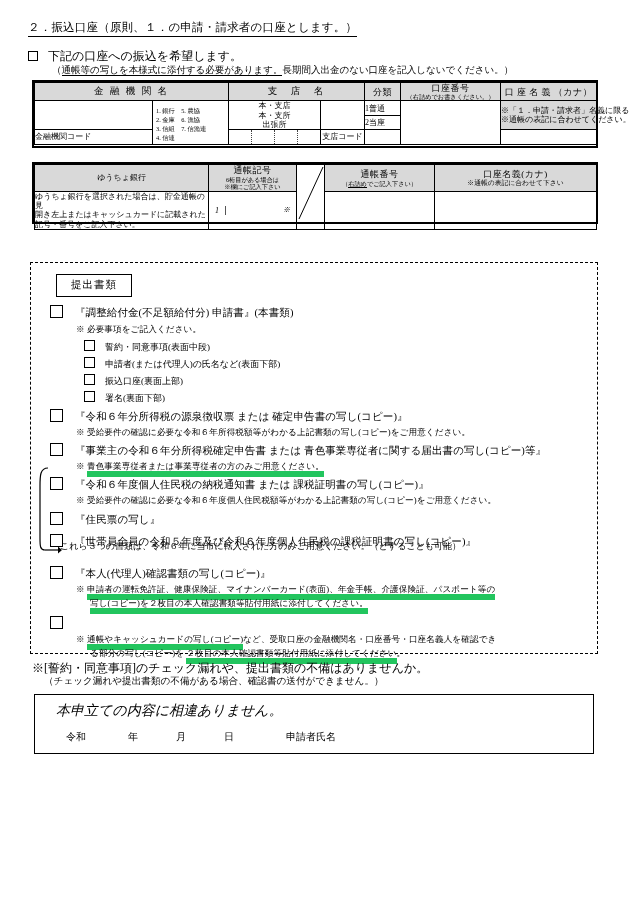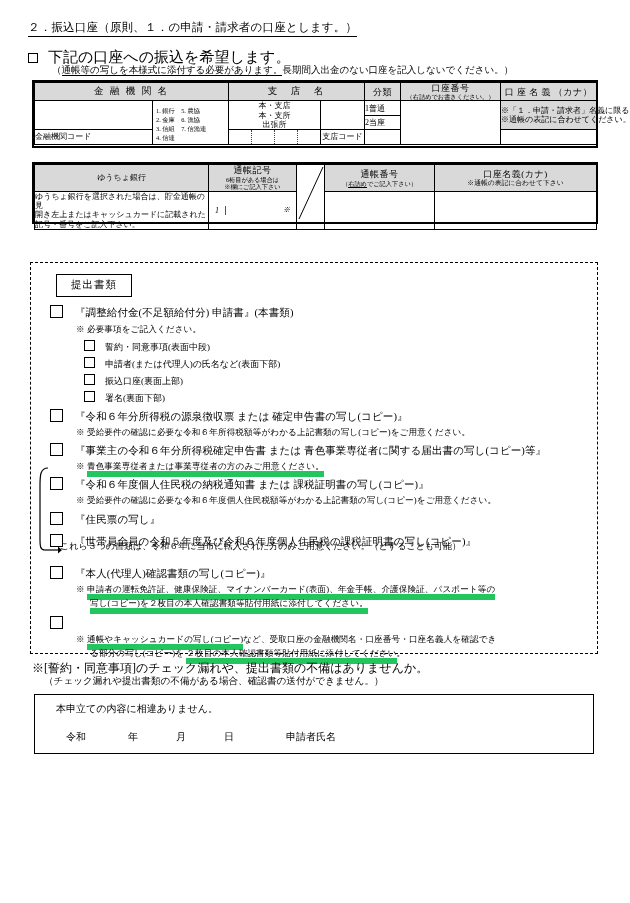--- a/index.html
+++ b/index.html
@@ -29,21 +29,21 @@
     font-size: 11.5px;
     letter-spacing: 0.2px;
     border-bottom: 1px solid #000;
     padding-bottom: 1px;
     white-space: nowrap;
   }
 
   .wish-row {
     position: absolute;
     left: 28px; top: 48px;
-    font-size: 15px;
+    font-size: 12px;
     white-space: nowrap;
   }
   .wish-box {
     display: inline-block;
     width: 8px; height: 8px;
     border: 1px solid #000;
     margin-right: 10px;
     vertical-align: -1px;
   }
   .wish-note {
@@ -247,22 +247,23 @@
   .decl {
     position: absolute;
     left: 34px; top: 694px;
     width: 560px; height: 60px;
     border: 1px solid #000;
     box-sizing: border-box;
   }
   .decl-line1 {
     position: absolute;
     left: 56px; top: 702px;
-    font-size: 10px;
-    white-space: nowrap;
+    font-size: 14px;
+    white-space: nowrap;
+    font-style: italic;
   }
   .decl-line2 {
     position: absolute;
     left: 66px; top: 730px;
     font-size: 10px;
     white-space: nowrap;
   }
   .decl-line2 span { display: inline-block; }
   .gap-a { width: 42px; }
   .gap-b { width: 38px; }

